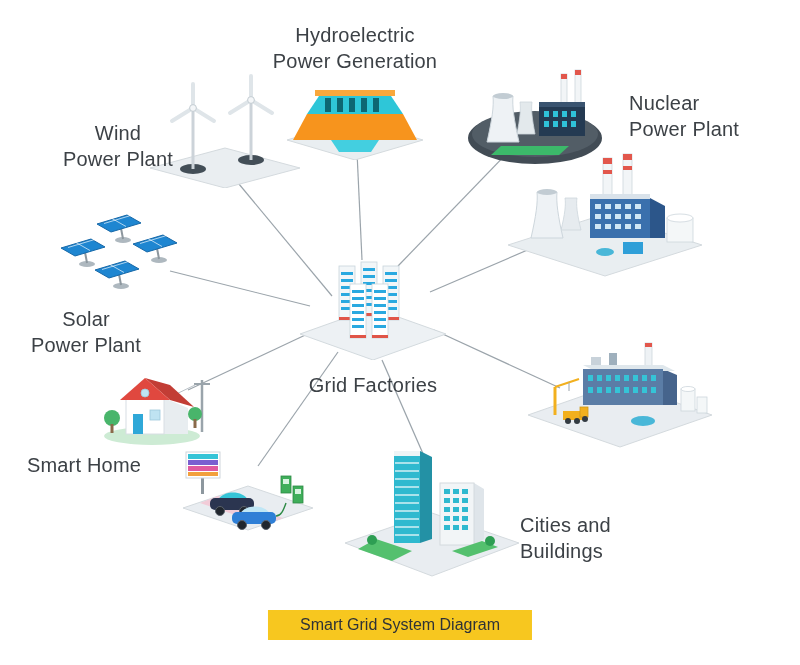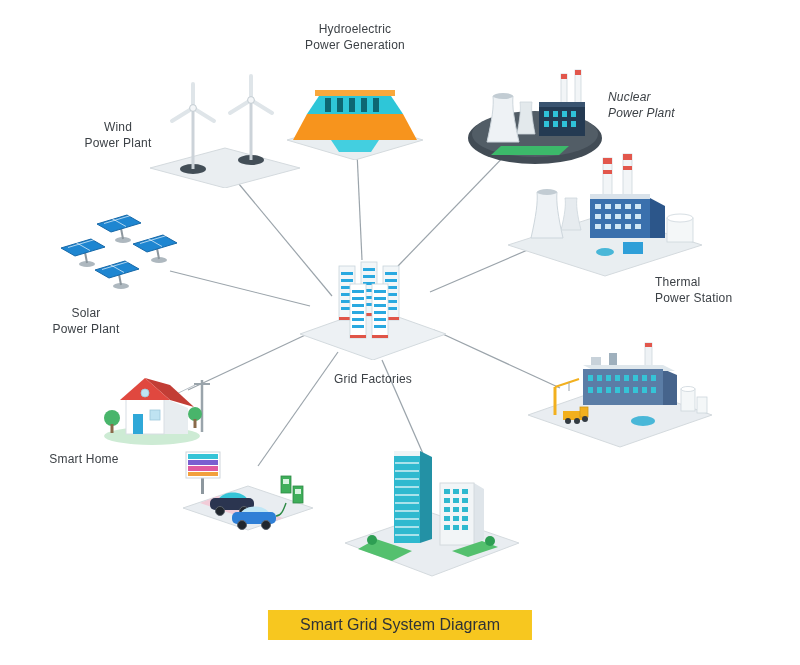--- a/index.html
+++ b/index.html
@@ -9,21 +9,21 @@
     position: relative; overflow: hidden;
     font-family: "Liberation Sans", sans-serif;
   }
   .stage { position: absolute; left: 0; top: 0; width: 800px; height: 665px; }
   .links { position: absolute; left: 0; top: 0; }
   .icon { position: absolute; }
   .icon svg { display: block; width: 100%; height: 100%; }
   .label {
     position: absolute;
     color: #3c4146;
-    font-size: 12px;
+    font-size: 20px;
     line-height: 1.32;
     letter-spacing: .2px;
     white-space: pre-line;
     text-align: center;
   }
   .label.align-left { text-align: left; }
   .title-badge {
     position: absolute; left: 50%; top: 610px;
     transform: translateX(-50%);
     background: #f7c71f;
@@ -114,21 +114,21 @@
         <rect x="79" y="59" width="5" height="6"></rect>
           <rect x="88" y="59" width="5" height="6"></rect>
         <rect x="97" y="59" width="5" height="6"></rect>
           <rect x="106" y="59" width="5" height="6"></rect>
       </g>
       <path d="M52,72 C55,56 56,48 55,40 L67,40 C66,48 67,56 70,72 Z" fill="#e3e9ec" stroke="#cdd6dc" stroke-width="0.8"></path>
       <path d="M22,80 C27,58 29,44 28,34 L48,34 C47,44 49,58 54,80 Z" fill="#eef2f5" stroke="#cdd6dc" stroke-width="1"></path>
       <ellipse cx="38" cy="34" rx="10" ry="3" fill="#c2ccd3"></ellipse>
     </svg>
   </div>
-  <div class="label align-left" style="left:608px; top:90px; width:140px;font-style:italic;">Nuclear
+  <div class="label align-left" style="left:629px; top:90px; width:140px;">Nuclear
 Power Plant</div>
 
   <div class="icon" style="left:505px; top:152px; width:200px; height:125px;">
     <svg viewBox="0 0 200 125">
       <polygon points="100,62 197,93 100,124 3,93" fill="#e9eef1" stroke="#d4dade" stroke-width="1"></polygon>
       <rect x="98" y="6" width="9" height="42" fill="#f2f5f7" stroke="#cdd6dc" stroke-width="0.8"></rect>
       <rect x="98" y="6" width="9" height="6" fill="#e2574c"></rect>
       <rect x="98" y="18" width="9" height="4" fill="#e2574c"></rect>
       <rect x="118" y="2" width="9" height="46" fill="#f2f5f7" stroke="#cdd6dc" stroke-width="0.8"></rect>
       <rect x="118" y="2" width="9" height="6" fill="#e2574c"></rect>
@@ -155,22 +155,20 @@
       </g>
       <path d="M56,78 C60,62 61,52 60,46 L72,46 C71,52 72,62 76,78 Z" fill="#e6ebef" stroke="#cdd6dc" stroke-width="0.8"></path>
       <path d="M26,86 C31,64 33,50 32,40 L52,40 C51,50 53,64 58,86 Z" fill="#eef2f5" stroke="#cdd6dc" stroke-width="1"></path>
       <ellipse cx="42" cy="40" rx="10" ry="3" fill="#c2ccd3"></ellipse>
       <rect x="162" y="66" width="26" height="24" fill="#f4f7f8" stroke="#cdd6dc" stroke-width="0.8"></rect>
       <ellipse cx="175" cy="66" rx="13" ry="4" fill="#ffffff" stroke="#cdd6dc" stroke-width="0.8"></ellipse>
       <rect x="118" y="90" width="20" height="12" fill="#2f9fd8"></rect>
       <ellipse cx="100" cy="100" rx="9" ry="4" fill="#49b7d8"></ellipse>
     </svg>
   </div>
-  <div class="label align-left" style="left:655px; top:275px; width:140px;">Thermal
-Power Station</div>
 
   <div class="icon" style="left:55px; top:210px; width:140px; height:100px;">
     <svg viewBox="0 0 140 100">
       <g>
         <ellipse cx="68" cy="30" rx="8" ry="3" fill="#aeb8bf"></ellipse>
         <line x1="66" y1="18" x2="68" y2="29" stroke="#8d979e" stroke-width="2"></line>
         <polygon points="42,14 72,5 86,13 56,22" fill="#1e86d1" stroke="#1668a8" stroke-width="1"></polygon>
         <line x1="49" y1="13.5" x2="79" y2="4.5" stroke="#ffffff" stroke-width="1" opacity="0.65"></line>
         <line x1="57" y1="8.5" x2="71" y2="16.5" stroke="#ffffff" stroke-width="1" opacity="0.65"></line>
       </g>
@@ -283,20 +281,22 @@
         <rect x="102" y="90" width="6" height="5"></rect>
           <rect x="111" y="90" width="6" height="5"></rect>
           <rect x="120" y="90" width="6" height="5"></rect>
       </g>
       <polygon points="34,104 70,116 50,126 16,114" fill="#54c06e"></polygon>
       <polygon points="110,116 140,106 156,112 126,122" fill="#54c06e"></polygon>
       <circle cx="30" cy="105" r="5" fill="#2e9e53"></circle>
       <circle cx="148" cy="106" r="5" fill="#2e9e53"></circle>
     </svg>
   </div>
+  <div class="label align-left" style="left:520px; top:512px; width:120px;">Cities and
+Buildings</div>
 
   <div class="icon" style="left:525px; top:325px; width:190px; height:125px;">
     <svg viewBox="0 0 190 125">
       <polygon points="95,58 187,90 95,122 3,90" fill="#e9edf1" stroke="#d4dade" stroke-width="1"></polygon>
       <rect x="120" y="18" width="7" height="28" fill="#eef2f5" stroke="#cdd6dc" stroke-width="0.8"></rect>
       <rect x="120" y="18" width="7" height="4" fill="#e2574c"></rect>
       <rect x="66" y="32" width="10" height="10" fill="#c8d2da"></rect>
       <rect x="84" y="28" width="8" height="14" fill="#9fb0bd"></rect>
       <polygon points="138,44 152,50 152,80 138,80" fill="#46648c"></polygon>
       <polygon points="58,40 138,40 150,46 70,46" fill="#dfe7ec"></polygon>

